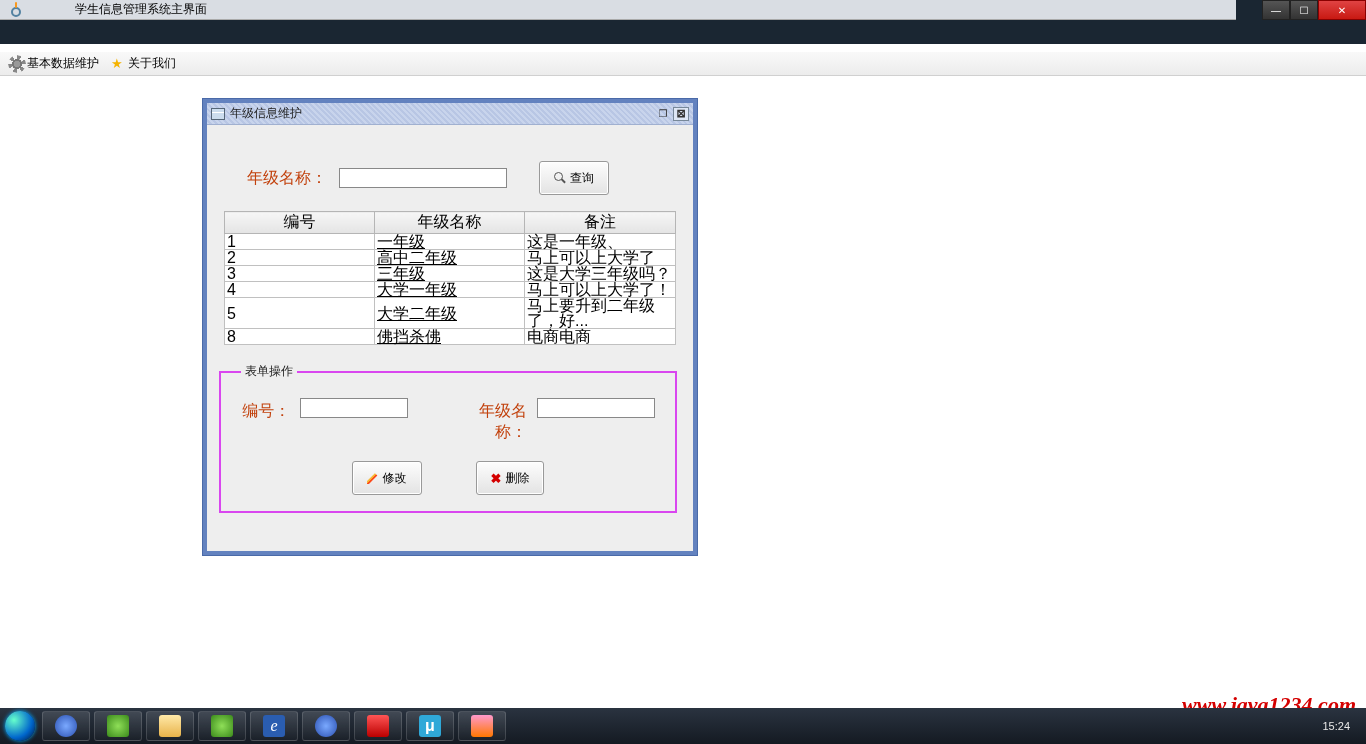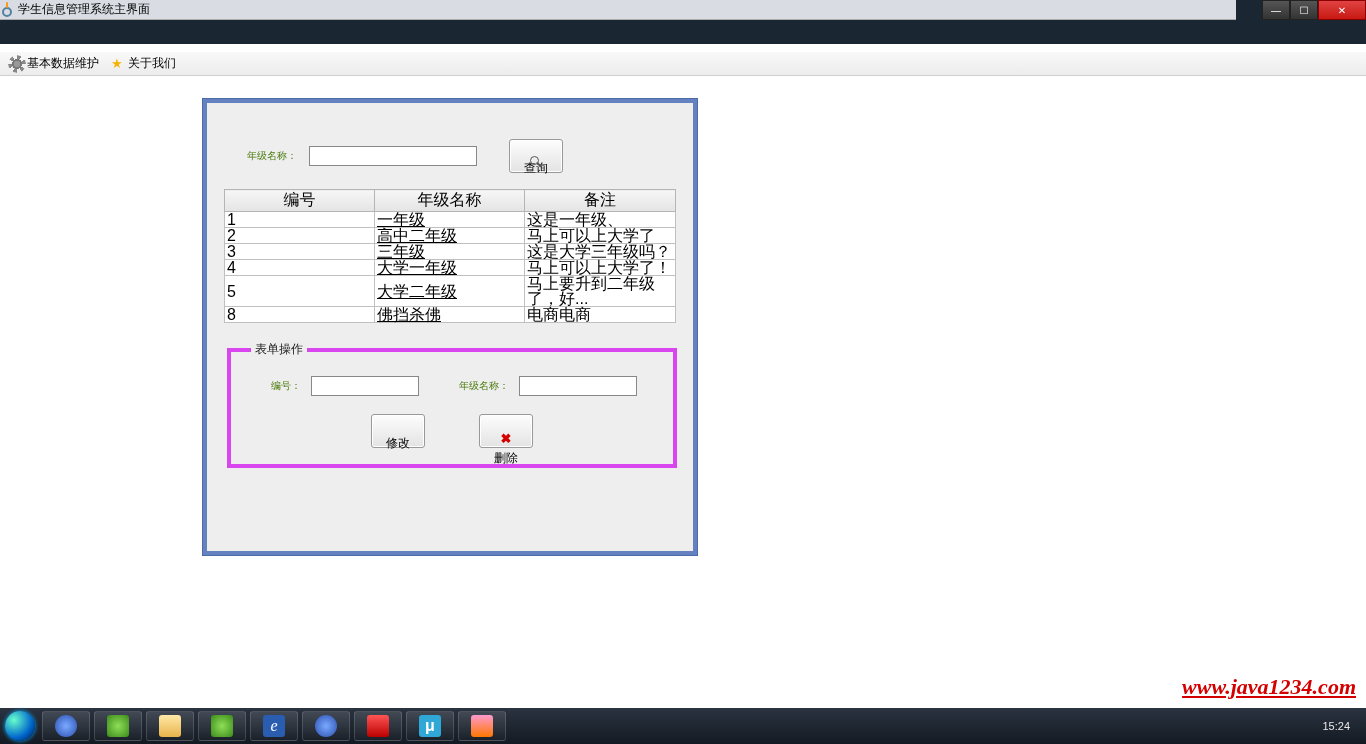--- a/index.html
+++ b/index.html
@@ -10,21 +10,21 @@
 .bg-top-blur::after{content:'';position:absolute;inset:0;background:linear-gradient(#1a2632,#1a2632);}
 
 
 .win-controls { position:absolute; top:0; right:0; height:20px; display:flex; z-index:5;}
 .win-btn { width:30px; height:20px; background:linear-gradient(#555,#333); border:1px solid #222; display:flex; align-items:center; justify-content:center; color:#fff; font-size:10px;}
 .win-btn.close { width:48px; background:linear-gradient(#e04343,#c81912); border-color:#8a0000;}
 .win-btn.max { width:28px; }
 .win-btn.min { width:28px; }
 
 
-.app-titlebar { position:absolute; top:0; left:0; right:130px; height:20px; background:#d9dde3; display:flex; align-items:center; padding-left:0; font-size:12px; color:#000; z-index:4; border-bottom:1px solid #aaa;}
+.app-titlebar { position:absolute; top:0; left:0; right:130px; height:20px; background:#d9dde3; display:flex; align-items:center; padding-left:9px; font-size:12px; color:#000; z-index:4; border-bottom:1px solid #aaa;gap:48px;}
 .java-icon { width:14px; height:14px; margin-right:4px; display:inline-block; position:relative;}
 .java-icon::before{content:'';position:absolute;width:6px;height:6px;border:2px solid #5382a1;border-radius:50%;top:4px;left:2px;}
 .java-icon::after{content:'';position:absolute;width:2px;height:6px;background:#f8981d;top:-1px;left:6px;border-radius:1px;}
 
 
 .menu-bar { position:absolute; top:20px; left:0; right:0; height:24px; background:linear-gradient(#f9f9f9,#ececec); border-bottom:1px solid #d0d0d0; display:flex; align-items:center; padding-left:4px; font-size:12px; z-index:4;margin-top:32px;}
 .menu-item { display:flex; align-items:center; padding:0 6px; height:100%; cursor:default;}
 .gear-icon { width:14px; height:14px; margin-right:3px; border-radius:50%; background:radial-gradient(circle,#999 30%,#777 31%,#777 50%,transparent 51%); position:relative;}
 .gear-icon::before{content:'';position:absolute;inset:-2px;background:conic-gradient(#888 0 30deg,transparent 30deg 60deg,#888 60deg 90deg,transparent 90deg 120deg,#888 120deg 150deg,transparent 150deg 180deg,#888 180deg 210deg,transparent 210deg 240deg,#888 240deg 270deg,transparent 270deg 300deg,#888 300deg 330deg,transparent 330deg 360deg);border-radius:50%;-webkit-mask:radial-gradient(circle,transparent 40%,#000 41%);}
 .star-icon { width:14px; height:14px; margin-right:3px; color:#f5b301; font-size:13px; line-height:14px;}
@@ -38,49 +38,49 @@
 .iframe-title-icon { width:14px; height:12px; border:1px solid #567; background:linear-gradient(#fff,#fff) 0 3px/100% 1px no-repeat,#cde; margin-right:5px;}
 .iframe-titlebar .spacer { flex:1; }
 .iframe-ctl { width:16px; height:14px; margin-left:2px; display:flex; align-items:center; justify-content:center; font-size:11px; color:#333; cursor:default;}
 .iframe-ctl.close-x { font-weight:bold; border:1px solid #789; background:#dde6f5;}
 .iframe-ctl.maxrestore { font-size:10px;}
 
 .iframe-body { padding:18px 12px 12px 12px; height:calc(100% - 22px); }
 
 
 .search-row { display:flex; align-items:center; gap:12px; margin:18px 0 16px 28px;}
-.lbl { font-size:10px; color:#4d7c0f;}
+.lbl { font-size:16px; color:#c2410c;}
 .txt { height:20px; border:1px solid #888; background:#fff; font-size:12px; padding:0 3px;}
 .txt.search { width:168px;}
-.btn { height:25px; padding:16px 14px; background:linear-gradient(#fdfdfd,#e3e3e3); border:1px solid #999; border-radius:3px; font-size:12px; display:inline-flex; align-items:center; gap:4px; cursor:default; box-shadow:inset 0 0 0 1px #fff;flex-direction:column;}
+.btn { height:25px; padding:16px 14px; background:linear-gradient(#fdfdfd,#e3e3e3); border:1px solid #999; border-radius:3px; font-size:12px; display:inline-flex; align-items:center; gap:4px; cursor:default; box-shadow:inset 0 0 0 1px #fff;}
 .mag-icon { width:12px; height:12px; position:relative;}
 .mag-icon::before{content:'';position:absolute;width:7px;height:7px;border:1.5px solid #555;border-radius:50%;top:0;left:0;}
 .mag-icon::after{content:'';position:absolute;width:5px;height:1.5px;background:#555;transform:rotate(45deg);top:8px;left:7px;}
 
 
 .tbl { width:452px; border-collapse:collapse; font-size:16px; margin:0 auto;}
 .tbl th { background:linear-gradient(#f6f6f6,#e4e4e4); border:1px solid #b5b5b5; height:17px; font-weight:normal; text-align:center;}
 .tbl td { border:1px solid #c0c0c0; background:#fff; height:16px; padding:0 2px; line-height:15px;}
 .tbl td:first-child{width:150px;}
 .tbl td:nth-child(2){width:150px;text-decoration:underline;}
 
 
-.fs { border:4px solid #d946ef; margin:18px 4px 0 8px; padding:18px 20px 16px 20px;}
+.fs { border:2px solid #d946ef; margin:18px 4px 0 0; padding:18px 20px 16px 20px;}
 .fs-legend { font-size:12px; padding:0 4px; color:#222;}
 .form-row { display:flex; align-items:flex-start; gap:10px; margin-bottom:18px;}
 .form-row .lbl { width:50px; text-align:right; padding-top:3px;}
 .txt.id { width:108px;}
 .txt.name { width:118px;}
 .txtarea { width:330px; height:70px; border:1px solid #888; background:#fff; resize:none; font-size:12px; padding:2px;}
 .btn-row { display:flex; gap:54px; justify-content:center; margin-top:6px;}
 .pencil-icon { width:12px; height:12px; background:linear-gradient(135deg,#f7b733 50%,#fc4a1a 50%); clip-path:polygon(0 80%,70% 10%,90% 30%,20% 100%,0 100%);}
 .x-icon { color:#d40000; font-weight:bold; font-size:13px;}
 
 
-.watermark { position:absolute; right:10px; bottom:44px; color:#d40000; font-size:22px; font-family:"Times New Roman",serif; font-style:italic; font-weight:bold; text-decoration:underline; z-index:6;}
+.watermark { position:absolute; right:10px; bottom:26px; color:#d40000; font-size:22px; font-family:"Times New Roman",serif; font-style:italic; font-weight:bold; text-decoration:underline; z-index:6;}
 
 
 .taskbar { position:absolute; left:0; right:0; bottom:0; height:36px; background:linear-gradient(#2a3340,#141a22); z-index:10; display:flex; align-items:center;}
 .start-orb { width:40px; height:36px; display:flex; align-items:center; justify-content:center;}
 .start-orb .orb { width:30px; height:30px; border-radius:50%; background:radial-gradient(circle at 30% 30%,#6fc,#06c 60%,#013); box-shadow:0 0 4px #0af;}
 .task-btn { width:48px; height:30px; margin:0 2px; border-radius:3px; background:linear-gradient(rgba(255,255,255,.12),rgba(255,255,255,.02)); border:1px solid rgba(255,255,255,.15); display:flex; align-items:center; justify-content:center;}
 .task-btn .ic { width:22px; height:22px; border-radius:3px;}
 .ic.folder{background:linear-gradient(#ffe9a8,#e8b34a);}
 .ic.green{background:radial-gradient(circle,#8fdf58,#3b8a1b);}
 .ic.blue{background:radial-gradient(circle,#7aa9ff,#2a4fb0);border-radius:50%;}
@@ -126,20 +126,27 @@
   </div>
   <div class="menu-item">
     <span class="star-icon">★</span>
     <span>关于我们</span>
   </div>
 </div>
 
 <div class="mdi-area">
 
   <div class="iframe">
+    <div class="iframe-titlebar">
+      <span class="iframe-title-icon"></span>
+      <span>年级信息维护</span>
+      <span class="spacer"></span>
+      <span class="iframe-ctl maxrestore">❐</span>
+      <span class="iframe-ctl close-x">⊠</span>
+    </div>
 
     <div class="iframe-body">
 
       <div class="search-row">
         <span class="lbl">年级名称：</span>
         <input class="txt search" type="text" value="" style="">
         <button class="btn" style="margin-left:20px;">
           <span class="mag-icon"></span>
           <span>查询</span>
         </button>

